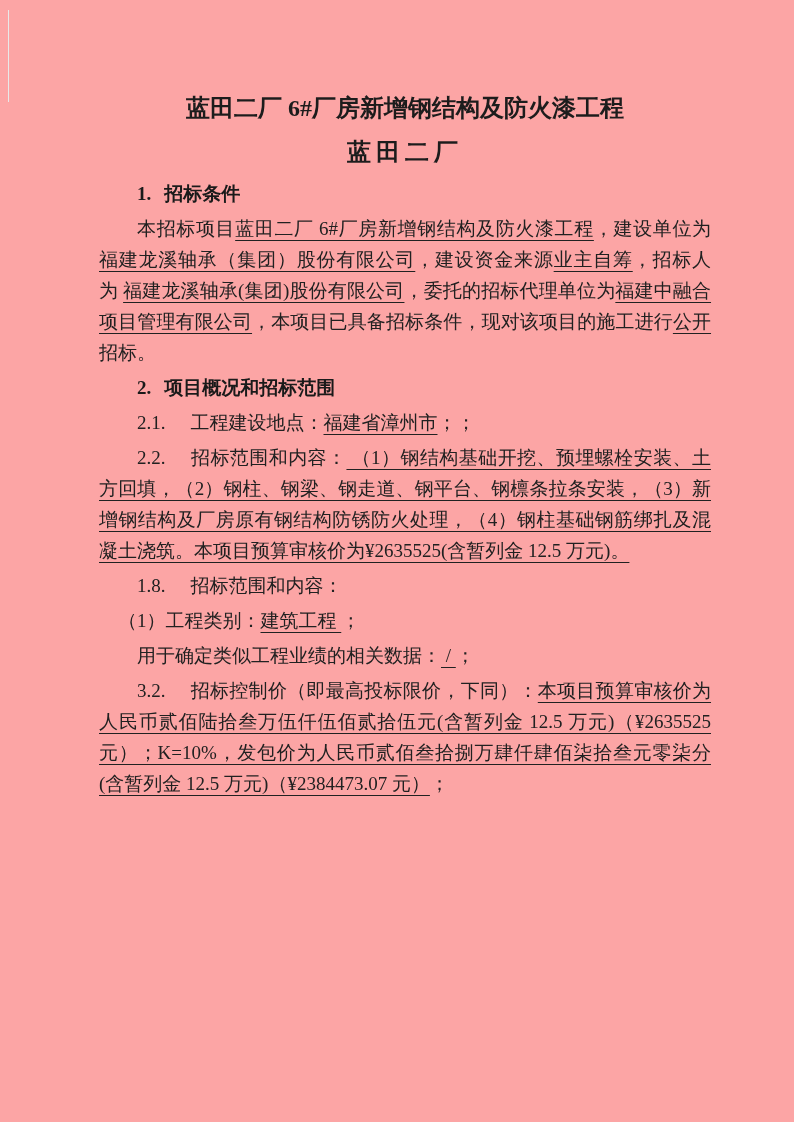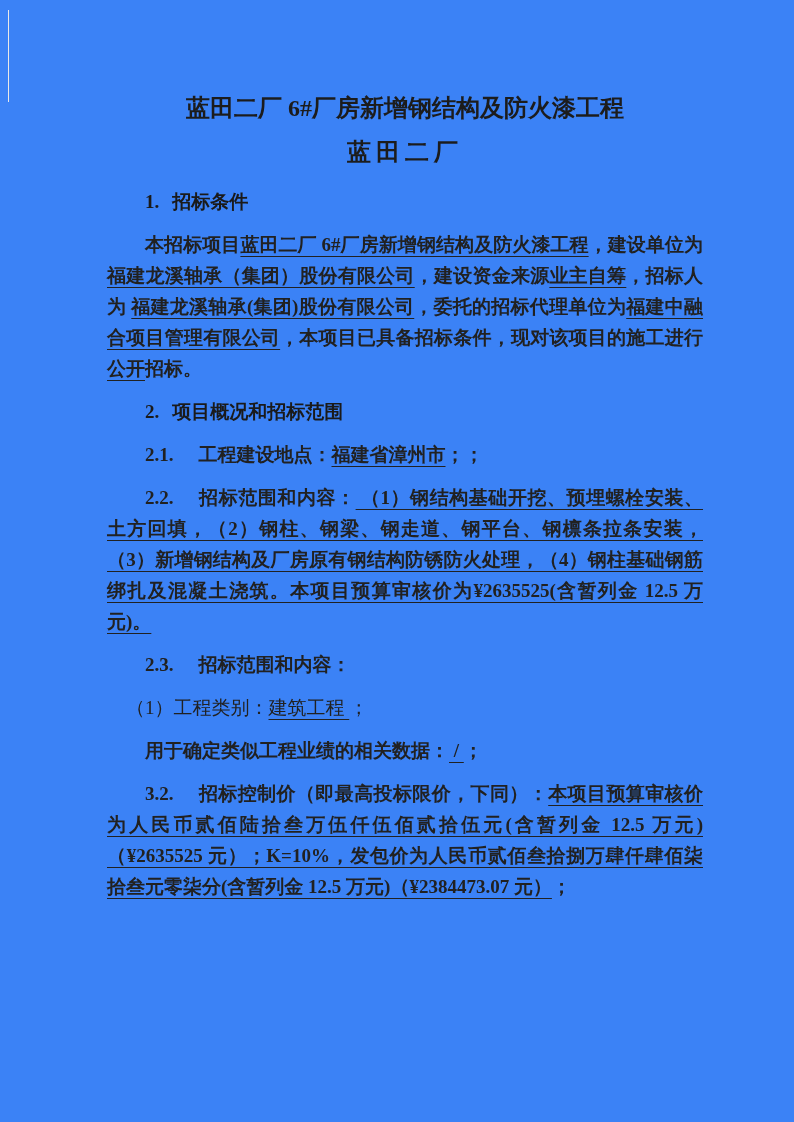--- a/index.html
+++ b/index.html
@@ -1,19 +1,19 @@
 <!DOCTYPE html>
 <html><head>
 <meta charset="utf-8">
 <style>
   html,body{margin:0;padding:0;background:#ffffff;}
   .page{
     position:relative;
     width:794px;height:1122px;
-    background:#3b82f6;
+    background:#fca5a5;
     box-sizing:border-box;
     padding:86px 79px 40px 95px;
     font-family:"Liberation Serif","DejaVu Serif",serif;
     color:#212121;
     overflow:hidden;
   }
   .scan-edge{
     position:absolute;left:8px;top:10px;width:1px;height:92px;
     background:#e9e9e9;
   }
@@ -21,39 +21,39 @@
     margin:0;
     text-align:center;
     font-size:24px;
     font-weight:bold;
     line-height:44px;
     color:#1c1c1c;
   }
   .title-line{display:block;}
   .title-line2{letter-spacing:5px;}
   p{
-    margin:12px;
+    margin:4px;
     font-size:19px;
     line-height:31px;
     text-align:justify;
     text-align-last:left;
   }
   .heading{
     font-family:"Liberation Sans","DejaVu Sans",sans-serif;
     font-weight:bold;
     font-size:19px;
     text-indent:2em;
     text-align:left;
     color:#1a1a1a;
   }
   .heading .hnum{
     font-family:"Liberation Serif","DejaVu Serif",serif;
     padding-right:13px;
   }
-  .indent2{text-indent:2em;font-weight:bold;}
+  .indent2{text-indent:2em;}
   .indent1{text-indent:1em;}
   .num{padding-right:25px;}
   .u{
     text-decoration:underline;
     text-decoration-thickness:1.2px;
     text-underline-offset:5px;
   }
 </style>
 </head>
 <body>
@@ -69,21 +69,21 @@
   <p class="heading"><span class="hnum">1.</span><span>招标条件</span></p>
 
   <p class="indent2"><span>本招标项目</span><span class="u">蓝田二厂 6#厂房新增钢结构及防火漆工程</span><span>，建设单位为</span><span class="u">福建龙溪轴承（集团）股份有限公司</span><span>，建设资金来源</span><span class="u">业主自筹</span><span>，招标人为&nbsp;</span><span class="u">福建龙溪轴承(集团)股份有限公司</span><span>，委托的招标代理单位为</span><span class="u">福建中融合项目管理有限公司</span><span>，本项目已具备招标条件，现对该项目的施工进行</span><span class="u">公开</span><span>招标。</span></p>
 
   <p class="heading"><span class="hnum">2.</span><span>项目概况和招标范围</span></p>
 
   <p class="indent2"><span class="num">2.1.</span><span>工程建设地点：</span><span class="u">福建省漳州市</span><span>；；</span></p>
 
   <p class="indent2"><span class="num">2.2.</span><span>招标范围和内容：</span><span class="u">&nbsp;（1）钢结构基础开挖、预埋螺栓安装、土方回填，（2）钢柱、钢梁、钢走道、钢平台、钢檩条拉条安装，（3）新增钢结构及厂房原有钢结构防锈防火处理，（4）钢柱基础钢筋绑扎及混凝土浇筑。本项目预算审核价为¥2635525(含暂列金 12.5 万元)。</span></p>
 
-  <p class="indent2"><span class="num">2.3.</span><span>招标范围和内容：</span></p>
+  <p class="indent2"><span class="num">1.8.</span><span>招标范围和内容：</span></p>
 
   <p class="indent1"><span>（1）工程类别：</span><span class="u">建筑工程&nbsp;</span><span>；</span></p>
 
 
 
 
 
   <p class="indent2"><span>用于确定类似工程业绩的相关数据：</span><span class="u">&nbsp;/&nbsp;</span><span>；</span></p>
 
   <p class="indent2"><span class="num">3.2.</span><span>招标控制价（即最高投标限价，下同）：</span><span class="u">本项目预算审核价为人民币贰佰陆拾叁万伍仟伍佰贰拾伍元(含暂列金 12.5 万元)（¥2635525 元）；K=10%，发包价为人民币贰佰叁拾捌万肆仟肆佰柒拾叁元零柒分(含暂列金 12.5 万元)（¥2384473.07 元）</span><span>；</span></p>

